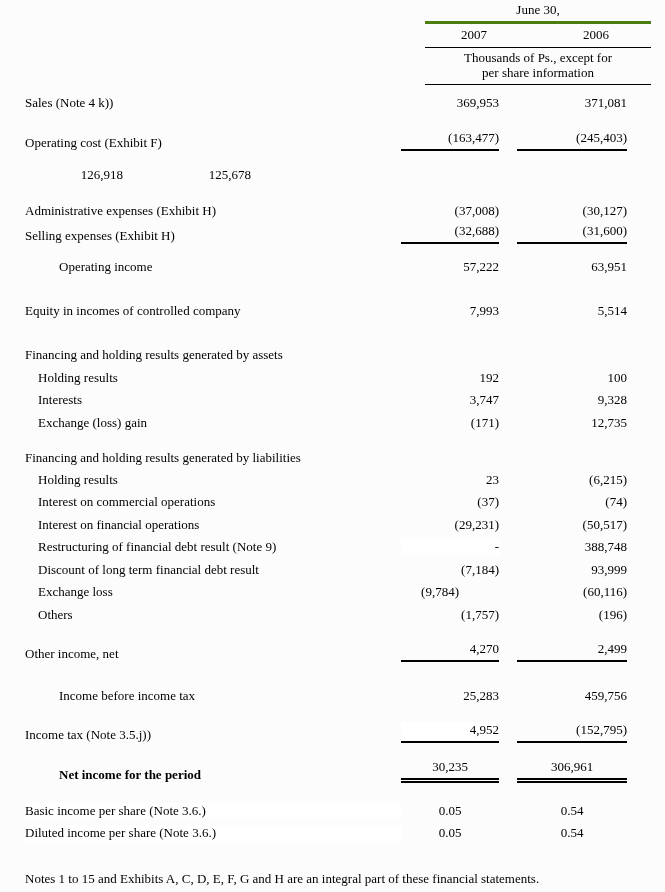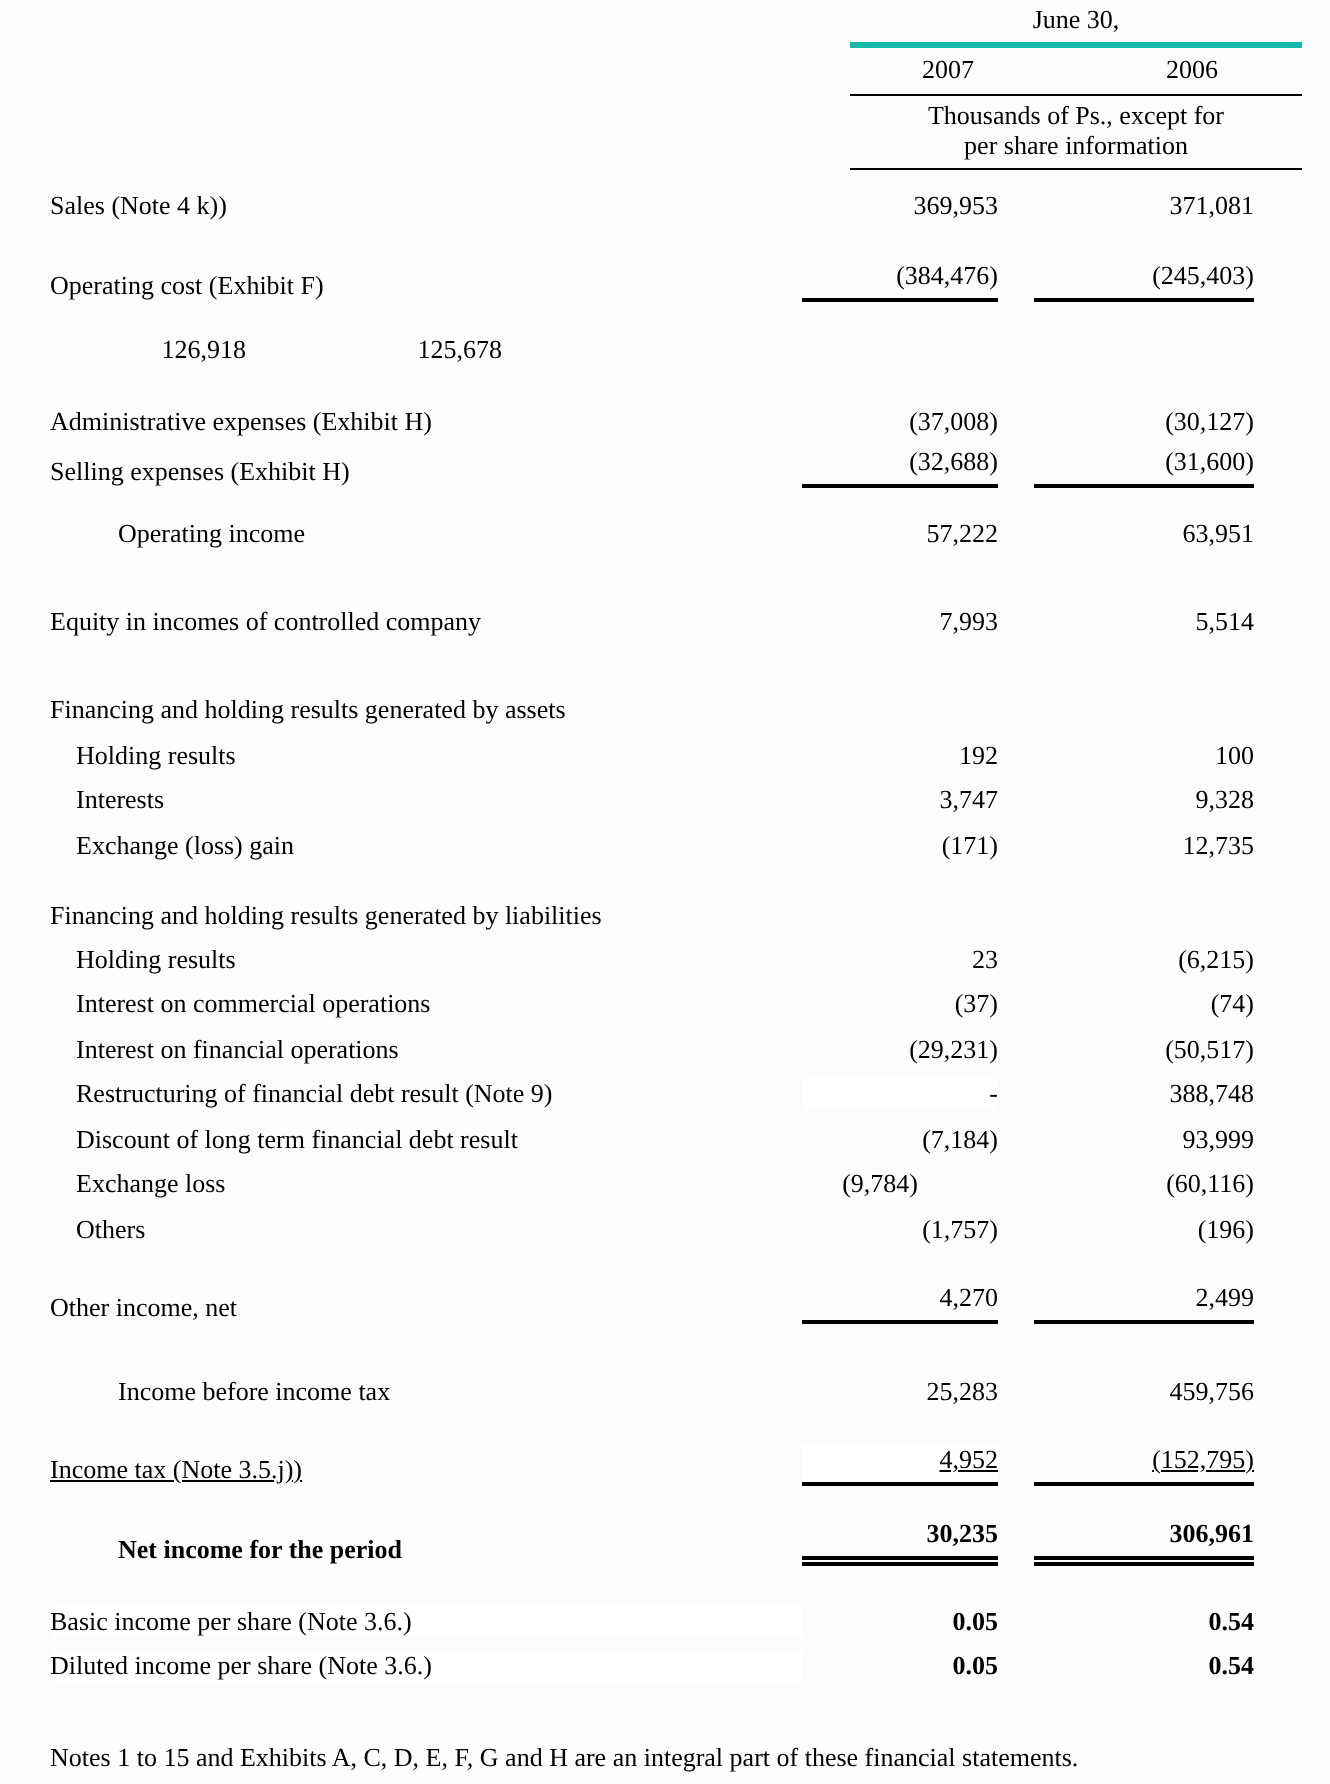--- a/index.html
+++ b/index.html
@@ -9,21 +9,21 @@
     font-family:"Liberation Serif","DejaVu Serif",serif;
     font-size:13px;color:#000;
     position:relative;overflow:hidden;
   }
   
   .colheader{
     position:absolute;left:425px;top:2px;width:226px;
   }
   .colheader .june{
     text-align:center;padding-bottom:3px;
-    border-bottom:3px solid #14b8a6;
+    border-bottom:3px solid #4d7c0f;
   }
   .colheader .years{
     display:flex;align-items:center;
     padding:3px 0 4px 0;
     border-bottom:1px solid #000;
   }
   .colheader .years .y1{width:98px;text-align:center;}
   .colheader .years .sp{width:18px;}
   .colheader .years .y2{width:110px;text-align:center;}
   .colheader .units{
@@ -38,21 +38,21 @@
     padding-left:25px;padding-right:14px;
     line-height:16px;
   }
   .row .lbl{flex:1;}
   .row .v1{width:98px;text-align:right;}
   .row .gap{width:18px;}
   .row .v2{width:110px;text-align:right;}
   .row.ind1 .lbl{padding-left:13px;}
   .row.ind2 .lbl{padding-left:34px;}
   .row.bold .lbl,.row.bold .v1,.row.bold .v2{font-weight:bold;}
-  .row.boldvals .v1,.row.boldvals .v2{font-weight:bold;}
+  .row.boldvals .v1,.row.boldvals .v2{font-weight:normal;text-align:center;}
   .row.ul-single .v1,.row.ul-single .v2{
     border-bottom:2px solid #000;padding-bottom:3px;
   }
   .row.ul-double .v1,.row.ul-double .v2{
     border-bottom:5px double #000;padding-bottom:3px;
   }
   .hl{background:#ffffff;}
   
   .footnote{
     position:absolute;left:25px;top:871px;width:620px;
@@ -76,21 +76,21 @@
 
 <div class="rows">
     <div class="row ind0" style="margin-top: 95px;">
       <span class="lbl">Sales (Note 4 k))</span>
       <span class="v1">369,953</span>
       <span class="gap"></span>
       <span class="v2">371,081</span>
     </div>
     <div class="row ind0 ul-single" style="margin-top: 19px;">
       <span class="lbl">Operating cost (Exhibit F)</span>
-      <span class="v1">(384,476)</span>
+      <span class="v1">(163,477)</span>
       <span class="gap"></span>
       <span class="v2">(245,403)</span>
     </div>
     <div class="row ind2" style="margin-top: 16px;">
       <span class="v1">126,918</span>
       <span class="gap"></span>
       <span class="v2">125,678</span>
     </div>
     <div class="row ind0" style="margin-top: 20px;">
       <span class="lbl">Administrative expenses (Exhibit H)</span>
@@ -193,21 +193,21 @@
       <span class="v1">4,270</span>
       <span class="gap"></span>
       <span class="v2">2,499</span>
     </div>
     <div class="row ind2" style="margin-top: 26px;">
       <span class="lbl">Income before income tax</span>
       <span class="v1">25,283</span>
       <span class="gap"></span>
       <span class="v2">459,756</span>
     </div>
-    <div class="row ind0 ul-single" style="margin-top: 18px; text-decoration: underline;">
+    <div class="row ind0 ul-single" style="margin-top: 18px;">
       <span class="lbl">Income tax  (Note 3.5.j))</span>
       <span class="v1 hl">4,952</span>
       <span class="gap"></span>
       <span class="v2">(152,795)</span>
     </div>
     <div class="row ind2 bold boldvals ul-double" style="margin-top: 16px;">
       <span class="lbl">Net income for the period</span>
       <span class="v1">30,235</span>
       <span class="gap"></span>
       <span class="v2">306,961</span>

